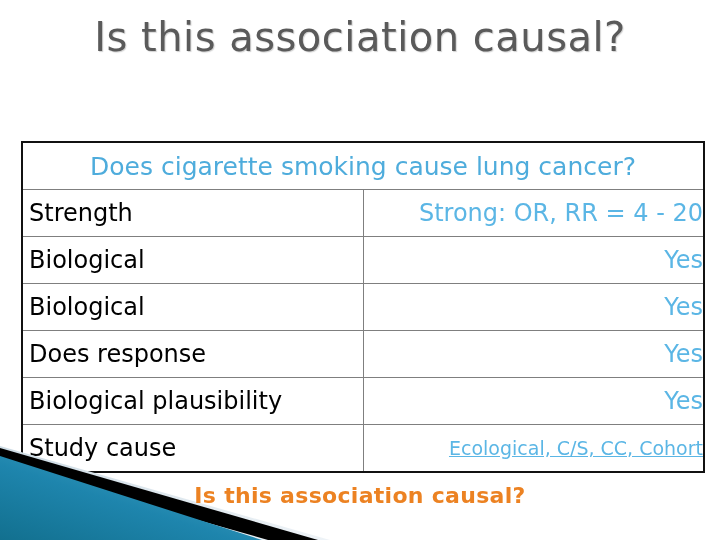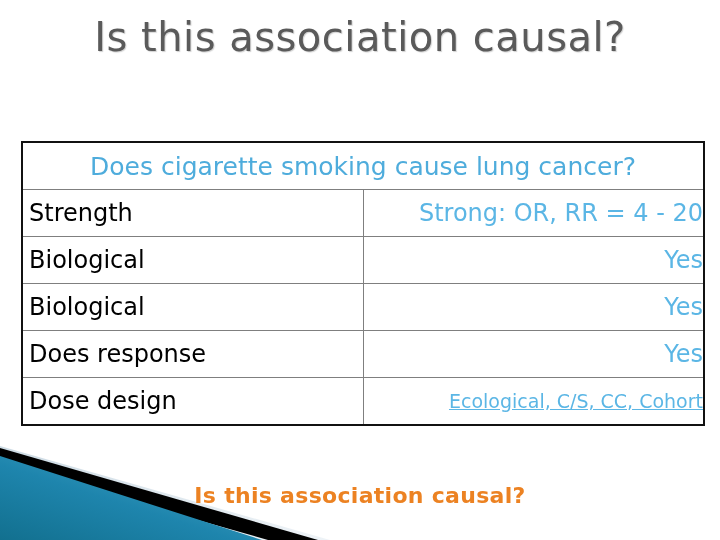--- a/index.html
+++ b/index.html
@@ -140,23 +140,27 @@
       <tr>
         <td class="label-cell col-label">Biological</td>
         <td class="value-cell col-value">Yes</td>
       </tr>
 
       <tr>
         <td class="label-cell col-label">Does response</td>
         <td class="value-cell col-value">Yes</td>
       </tr>
 
+      <tr>
+        <td class="label-cell col-label">Biological plausibility</td>
+        <td class="value-cell col-value">Yes</td>
+      </tr>
 
       <tr>
-        <td class="label-cell col-label">Dose design</td>
+        <td class="label-cell col-label">Study cause</td>
         <td class="value-cell col-value small">Ecological, C/S, CC, Cohort</td>
       </tr>
     </tbody>
   </table>
 
   <svg id="corner-deco" viewBox="0 0 720 110" preserveAspectRatio="none">
     <defs>
       <linearGradient id="tealGrad" x1="0" y1="1" x2="1" y2="0">
         <stop offset="0%" stop-color="#12708f"></stop>
         <stop offset="45%" stop-color="#1e85ad"></stop>

